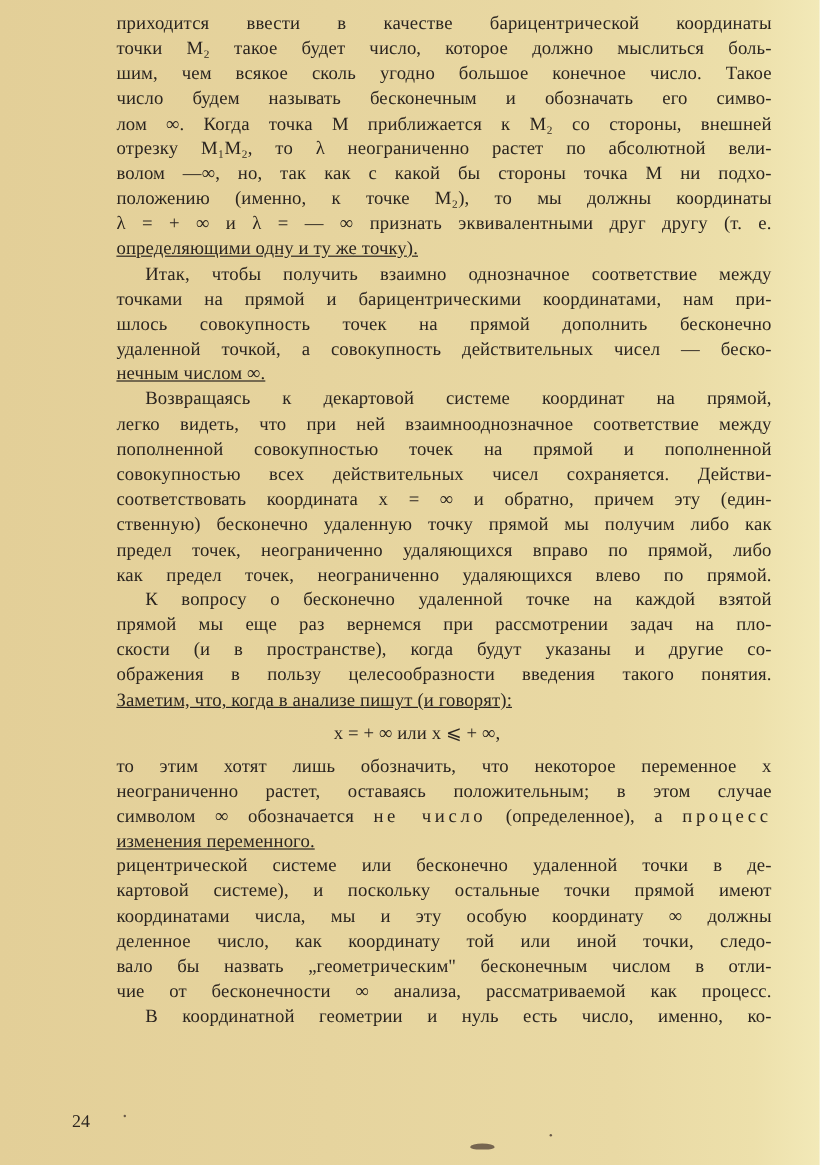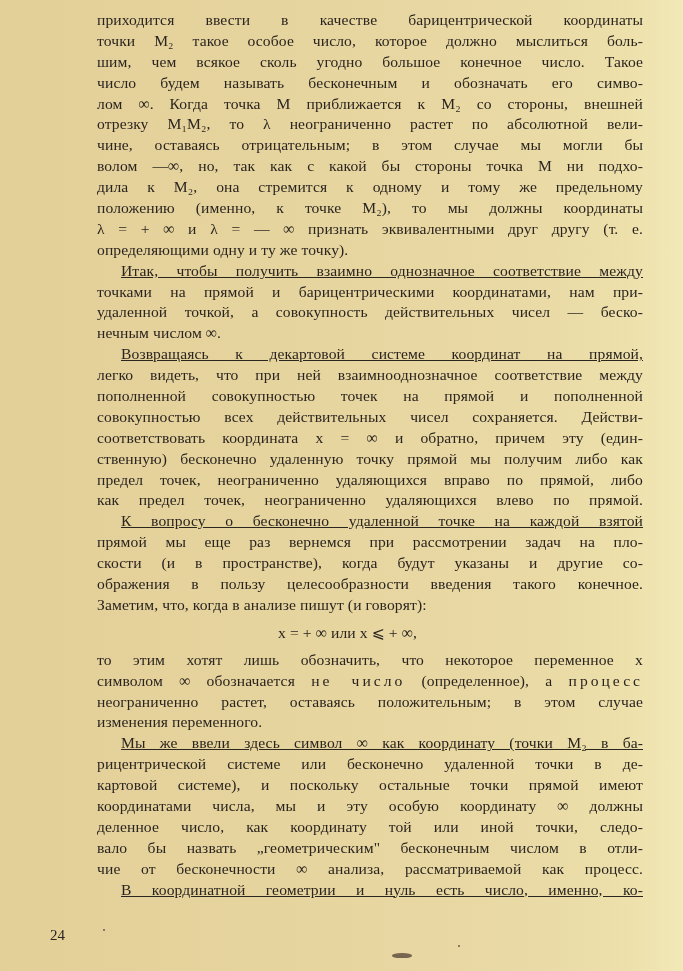--- a/index.html
+++ b/index.html
@@ -9,74 +9,72 @@
       position: relative;
       font-family: "Liberation Serif", "DejaVu Serif", serif;
       color: #2b2520;
     }
     .page {
       position: absolute; left: 52px; top: 10px; width: 591px;
       font-size: 15.6px; line-height: 20.9px;
       letter-spacing: 0.1px;
     }
     .line { display: block; white-space: nowrap; text-align: justify; text-align-last: justify; height: 20.9px; margin-left: 45px; }
-    .line.last { text-align-last: left; }
-    .line.indent { padding-left: 24px; text-decoration: underline; }
+    .line.last { text-align-last: left; text-decoration: underline; }
+    .line.indent { padding-left: 24px; }
     .formula { text-align: left; text-align-last: center; margin: 7px 0 6px 0; }
     .spaced { letter-spacing: 3px; }
     .page-number {
-      position: absolute; left: 50px; top: 927px; font-size: 15px; color: #2b2520;
+      position: absolute; left: 60px; top: 927px; font-size: 15px; color: #2b2520;
     }
     .blot {
       position: absolute; left: 392px; top: 953px; width: 20px; height: 5px;
       background: #5a4a3c; border-radius: 50% 50% 40% 40%; opacity: 0.8;
     }
     .speck { position: absolute; width: 2px; height: 2px; background: #6a5a48; border-radius: 50%; }
   </style>
 </head>
 <body>
 
 <div class="page">
   <span class="line">приходится ввести в качестве барицентрической координаты</span>
-  <span class="line">точки M₂ такое особое число, которое должно мыслиться боль-</span>
+  <span class="line">точки M₂ такое будет число, которое должно мыслиться боль-</span>
   <span class="line">шим, чем всякое сколь угодно большое конечное число. Такое</span>
   <span class="line">число будем называть бесконечным и обозначать его симво-</span>
   <span class="line">лом ∞. Когда точка M приближается к M₂ со стороны, внешней</span>
   <span class="line">отрезку M₁M₂, то λ неограниченно растет по абсолютной вели-</span>
-  <span class="line">чине, оставаясь отрицательным; в этом случае мы могли бы</span>
   <span class="line">волом —∞, но, так как с какой бы стороны точка M ни подхо-</span>
-  <span class="line">дила к M₂, она стремится к одному и тому же предельному</span>
   <span class="line">положению (именно, к точке M₂), то мы должны координаты</span>
   <span class="line">λ = + ∞ и λ = — ∞ признать эквивалентными друг другу (т. е.</span>
   <span class="line last">определяющими одну и ту же точку).</span>
   <span class="line indent">Итак, чтобы получить взаимно однозначное соответствие между</span>
   <span class="line">точками на прямой и барицентрическими координатами, нам при-</span>
+  <span class="line">шлось совокупность точек на прямой дополнить бесконечно</span>
   <span class="line">удаленной точкой, а совокупность действительных чисел — беско-</span>
   <span class="line last">нечным числом ∞.</span>
   <span class="line indent">Возвращаясь к декартовой системе координат на прямой,</span>
   <span class="line">легко видеть, что при ней взаимнооднозначное соответствие между</span>
   <span class="line">пополненной совокупностью точек на прямой и пополненной</span>
   <span class="line">совокупностью всех действительных чисел сохраняется. Действи-</span>
   <span class="line">соответствовать координата x = ∞ и обратно, причем эту (един-</span>
   <span class="line">ственную) бесконечно удаленную точку прямой мы получим либо как</span>
   <span class="line">предел точек, неограниченно удаляющихся вправо по прямой, либо</span>
   <span class="line">как предел точек, неограниченно удаляющихся влево по прямой.</span>
   <span class="line indent">К вопросу о бесконечно удаленной точке на каждой взятой</span>
   <span class="line">прямой мы еще раз вернемся при рассмотрении задач на пло-</span>
   <span class="line">скости (и в пространстве), когда будут указаны и другие со-</span>
-  <span class="line">ображения в пользу целесообразности введения такого конечное.</span>
+  <span class="line">ображения в пользу целесообразности введения такого понятия.</span>
   <span class="line last">Заметим, что, когда в анализе пишут (и говорят):</span>
 
   <span class="line formula">x = + ∞ или x ⩽ + ∞,</span>
 
   <span class="line">то этим хотят лишь обозначить, что некоторое переменное x</span>
+  <span class="line">неограниченно растет, оставаясь положительным; в этом случае</span>
   <span class="line"><span>символом ∞ обозначается </span><span class="spaced">не число</span><span> (определенное), а </span><span class="spaced">процесс</span></span>
-  <span class="line">неограниченно растет, оставаясь положительным; в этом случае</span>
   <span class="line last">изменения переменного.</span>
-  <span class="line indent">Мы же ввели здесь символ ∞ как координату (точки M₂ в ба-</span>
   <span class="line">рицентрической системе или бесконечно удаленной точки в де-</span>
   <span class="line">картовой системе), и поскольку остальные точки прямой имеют</span>
   <span class="line">координатами числа, мы и эту особую координату ∞ должны</span>
   <span class="line">деленное число, как координату той или иной точки, следо-</span>
   <span class="line">вало бы назвать „геометрическим" бесконечным числом в отли-</span>
   <span class="line">чие от бесконечности ∞ анализа, рассматриваемой как процесс.</span>
   <span class="line indent">В координатной геометрии и нуль есть число, именно, ко-</span>
 
 </div>
 

